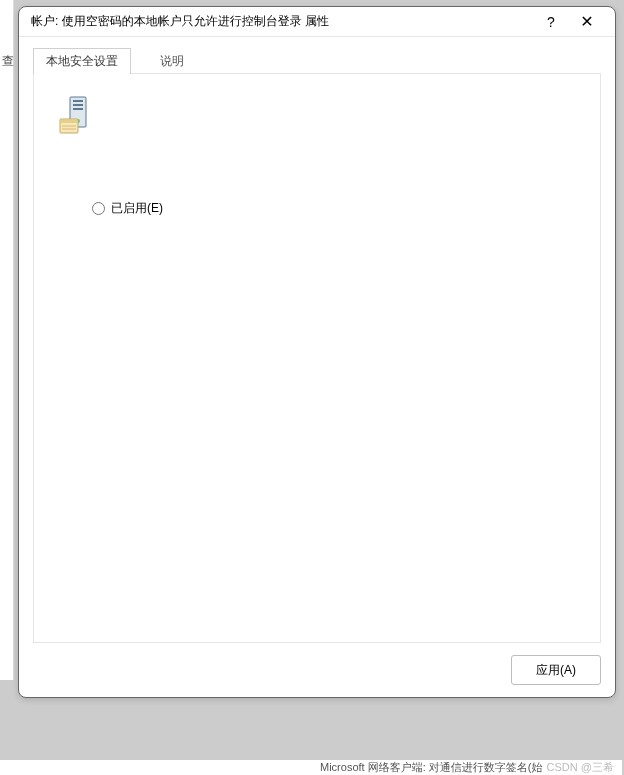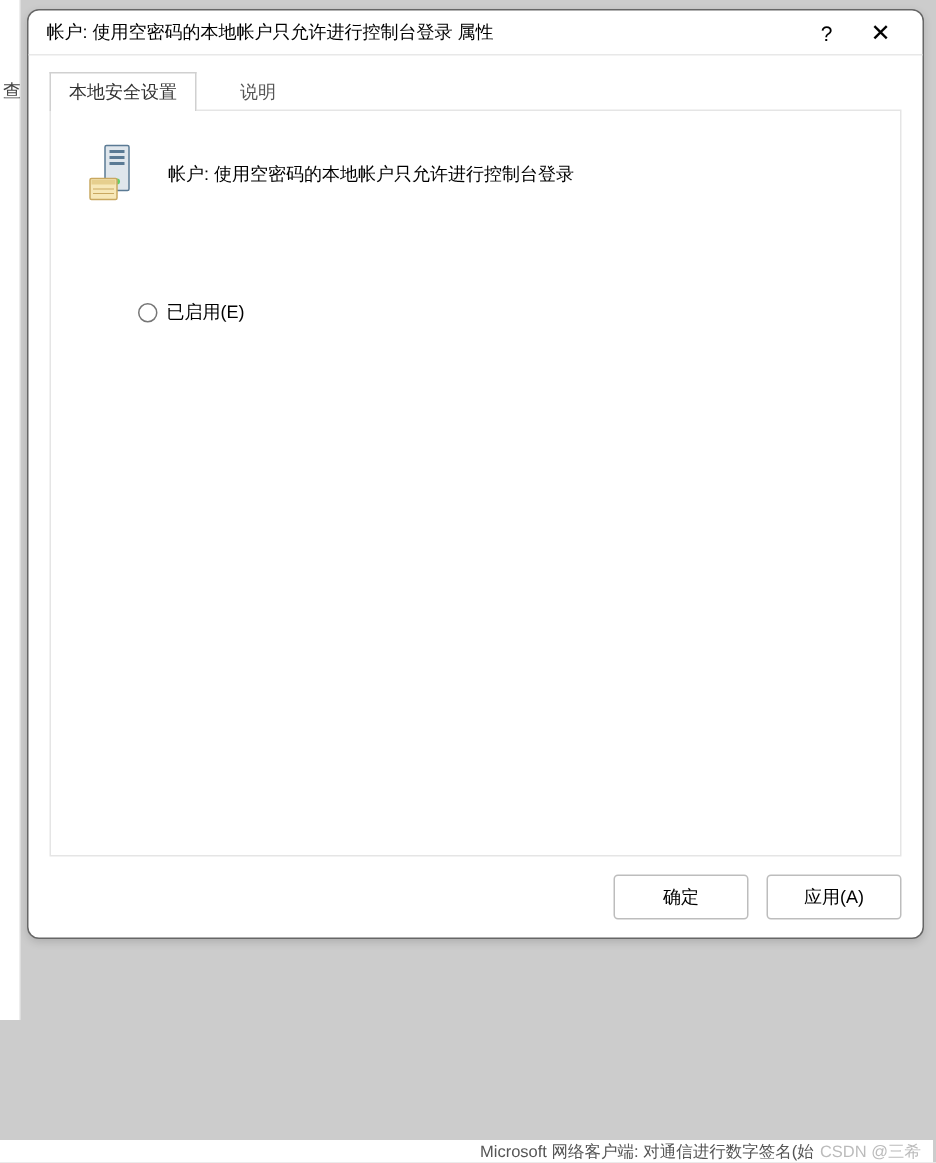--- a/index.html
+++ b/index.html
@@ -56,21 +56,21 @@
       right: 10px;
       bottom: 0;
       color: rgba(120,120,120,0.5);
       font-size: 11px;
     }
     .dialog {
       position: absolute;
       left: 18px;
       top: 6px;
       width: 598px;
-      height: 620px;
+      height: 692px;
       background: #ffffff;
       border: 1px solid #666;
       border-radius: 8px;
       display: flex;
       flex-direction: column;
       box-shadow: 0 2px 6px rgba(0,0,0,0.15);
     }
     .titlebar {
       height: 30px;
       display: flex;
@@ -237,33 +237,29 @@
             <rect x="17" y="5" width="10" height="2" fill="#5a7a94"></rect>
             <rect x="17" y="9" width="10" height="2" fill="#5a7a94"></rect>
             <rect x="17" y="13" width="10" height="2" fill="#5a7a94"></rect>
             <circle cx="22" cy="26" r="2" fill="#64d06a"></circle>
             <rect x="4" y="24" width="18" height="14" rx="1" fill="#f7e8b8" stroke="#c9a860" stroke-width="1"></rect>
             <rect x="5" y="25" width="16" height="3" fill="#e6cf8e"></rect>
             <line x1="6" y1="31" x2="20" y2="31" stroke="#c9a860" stroke-width="0.7"></line>
             <line x1="6" y1="34" x2="20" y2="34" stroke="#c9a860" stroke-width="0.7"></line>
           </svg>
         </div>
-        <div class="policy-title">帐户: 使用空密码的本地帐户只允许进行控制台登录</div>
       </div>
 
       <div class="radio-group">
         <label class="radio-row">
           <input type="radio" name="policystate" class="radio-input" style="">
           <span>已启用(E)</span>
         </label>
       </div>
     </div>
 
     <div class="button-row">
       <button class="btn">
-        <span>确定</span>
-      </button>
-      <button class="btn">
         <span>应用(A)</span>
       </button>
     </div>
   </div>
 </div>
 
 </body></html>

